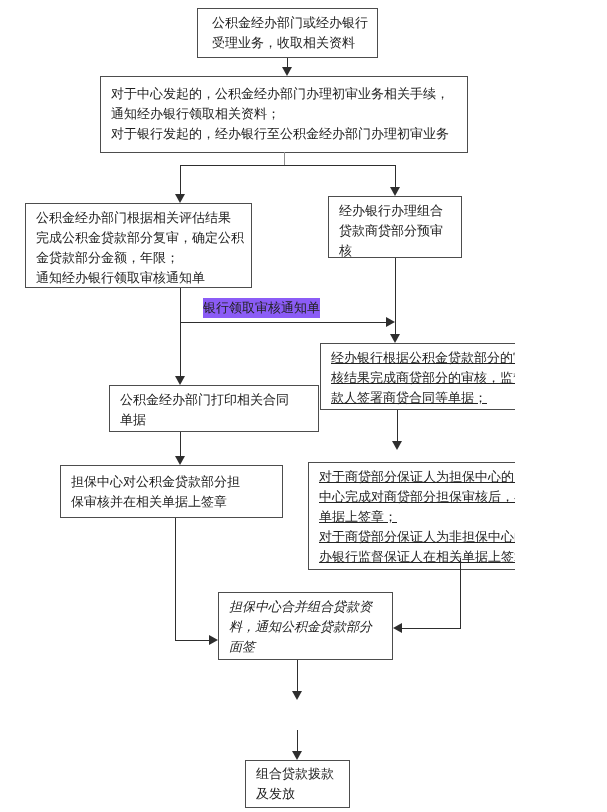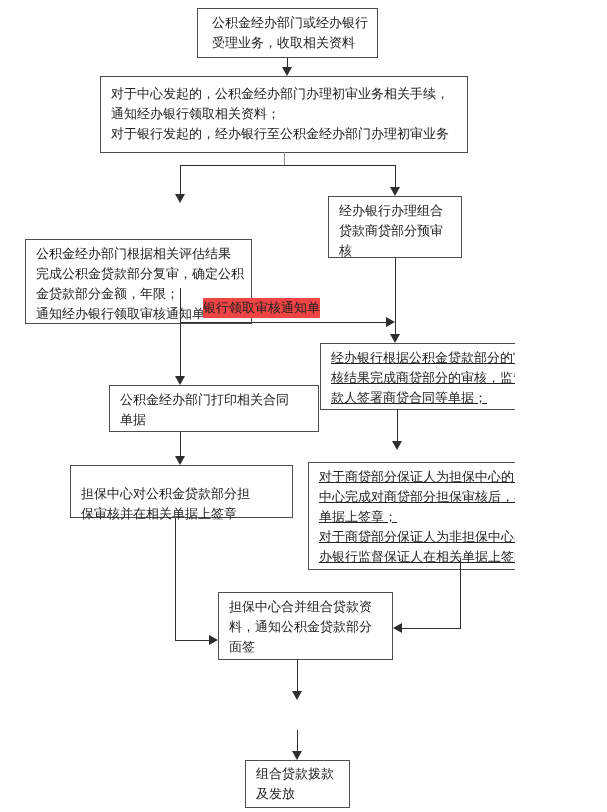--- a/index.html
+++ b/index.html
@@ -15,60 +15,60 @@
     font-size:13px;line-height:20px;
     padding:4px 6px 3px 10px;
     white-space:pre-line;
   }
   .seg{position:absolute;background:var(--line,#2e2e2e);}
   .seg.light{background:#8f8f8f;}
   .ah{position:absolute;width:0;height:0;}
   .ah.down{border-left:5px solid transparent;border-right:5px solid transparent;border-top:9px solid var(--line,#2e2e2e);}
   .ah.right{border-top:5px solid transparent;border-bottom:5px solid transparent;border-left:9px solid var(--line,#2e2e2e);}
   .ah.left{border-top:5px solid transparent;border-bottom:5px solid transparent;border-right:9px solid var(--line,#2e2e2e);}
-  .edge-label{position:absolute;font-size:13px;line-height:20px;color:var(--text,#222222);background:#ef4444;}
+  .edge-label{position:absolute;font-size:13px;line-height:20px;color:var(--text,#222222);background:#8b5cf6;}
 </style>
 </head>
 <body>
 
 <div class="canvas">
 
   <div class="node" style="left:197px;top:8px;width:181px;height:50px;padding-left:14px;">公积金经办部门或经办银行
 受理业务，收取相关资料</div>
 
   <div class="node" style="left:100px;top:76px;width:368px;height:77px;padding-top:7px;">对于中心发起的，公积金经办部门办理初审业务相关手续，
 通知经办银行领取相关资料；
 对于银行发起的，经办银行至公积金经办部门办理初审业务</div>
 
-  <div class="node" style="left:25px;top:203px;width:227px;height:85px;margin-top:36px;">公积金经办部门根据相关评估结果
+  <div class="node" style="left:25px;top:203px;width:227px;height:85px;">公积金经办部门根据相关评估结果
 完成公积金贷款部分复审，确定公积
 金贷款部分金额，年限；
 通知经办银行领取审核通知单</div>
 
   <div class="node" style="left:328px;top:196px;width:134px;height:62px;">经办银行办理组合
 贷款商贷部分预审
 核</div>
 
   <div class="node" style="left:80px;top:385px;width:210px;height:47px;margin-left:29px;">公积金经办部门打印相关合同
 单据</div>
 
   <div class="node" style="left:320px;top:343px;width:228px;height:67px;text-decoration:underline;">经办银行根据公积金贷款部分的审
 核结果完成商贷部分的审核，监督借
 款人签署商贷合同等单据；</div>
 
-  <div class="node" style="left:70px;top:465px;width:223px;height:53px;padding-top:18px;">担保中心对公积金贷款部分担
+  <div class="node" style="left:60px;top:465px;width:223px;height:53px;padding-top:6px;">担保中心对公积金贷款部分担
 保审核并在相关单据上签章</div>
 
   <div class="node" style="left:308px;top:462px;width:259px;height:108px;text-decoration:underline;">对于商贷部分保证人为担保中心的，担保
 中心完成对商贷部分担保审核后，在相关
 单据上签章；
 对于商贷部分保证人为非担保中心的，经
 办银行监督保证人在相关单据上签章</div>
 
-  <div class="node" style="left:218px;top:592px;width:175px;height:68px;">担保中心合并组合贷款资
+  <div class="node" style="left:218px;top:592px;width:175px;height:68px;font-style:italic;">担保中心合并组合贷款资
 料，通知公积金贷款部分
 面签</div>
 
 
   <div class="node" style="left:245px;top:760px;width:105px;height:48px;padding-top:3px;">组合贷款拨款
 及发放</div>
 
   <div class="edge-label" style="left:203px;top:298px;">银行领取审核通知单</div>
 
   <div class="seg" style="left:287px;top:58px;width:1px;height:9px;"></div>

